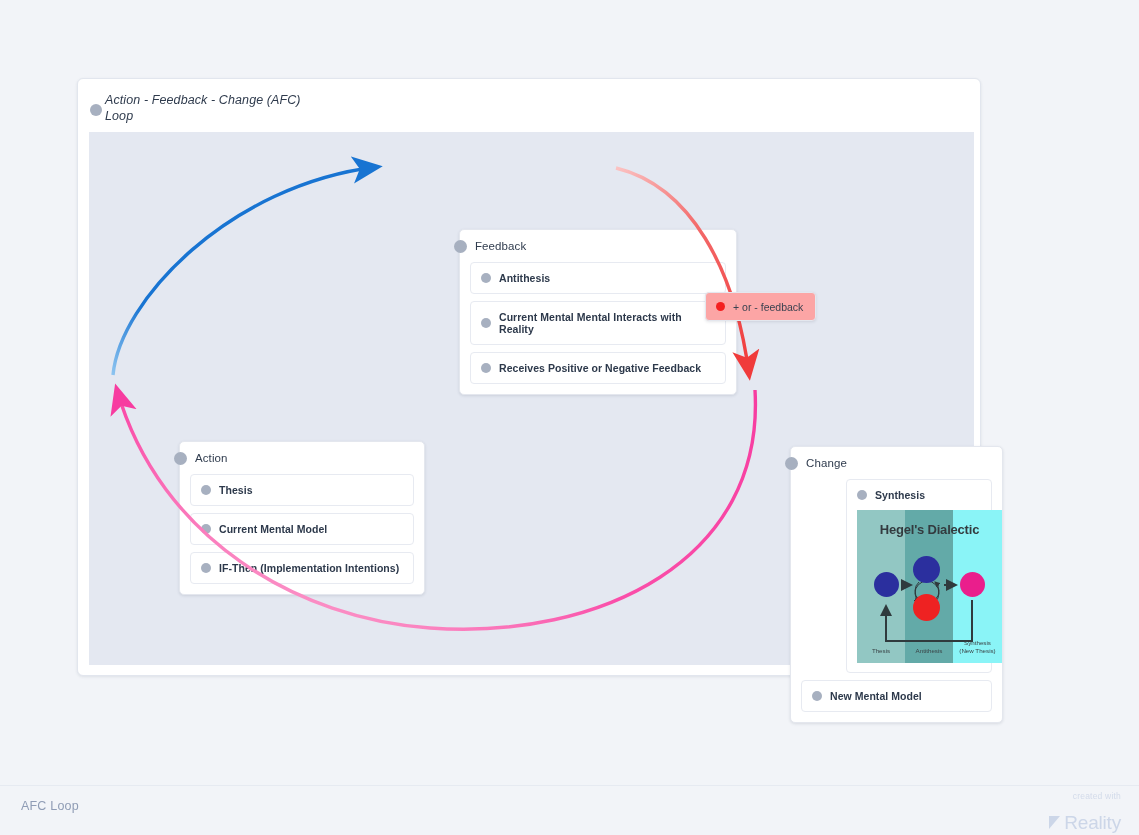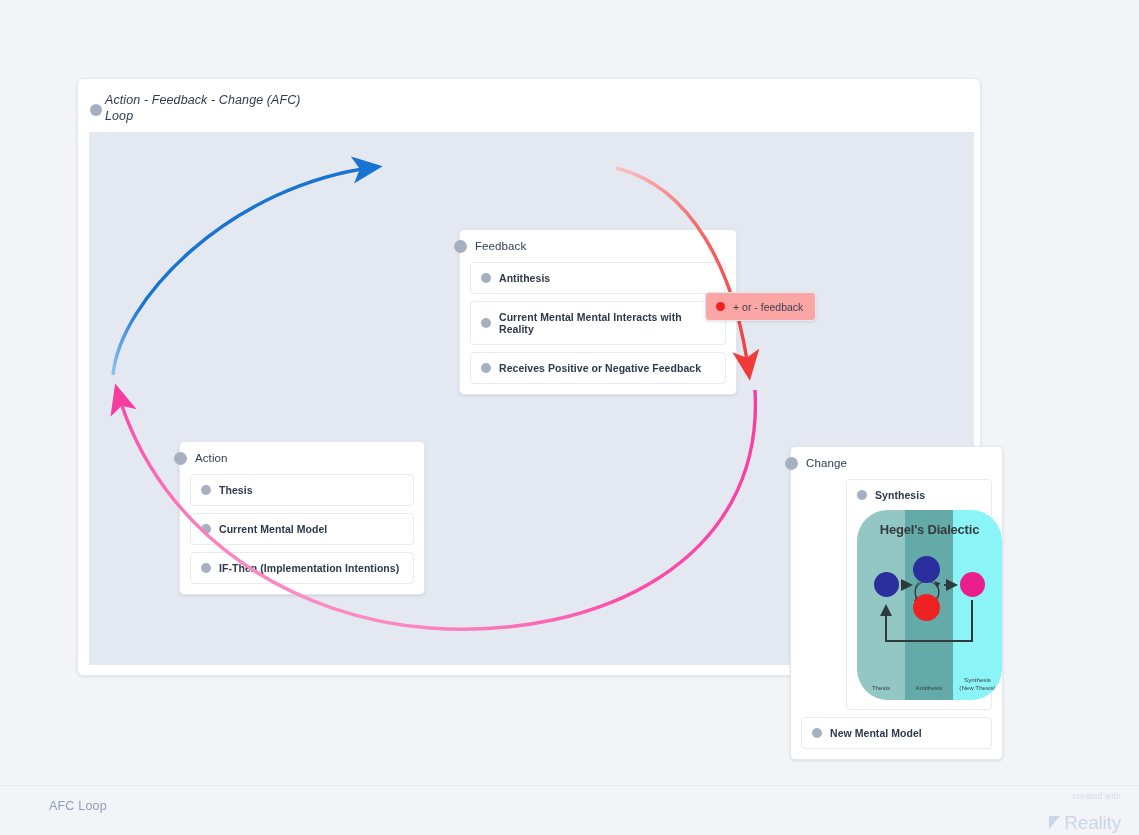--- a/index.html
+++ b/index.html
@@ -117,25 +117,24 @@
 
   
   #node-feedback { left: 381px; top: 150px; width: 278px; }
   #node-action   { left: 101px; top: 362px; width: 246px; }
   #node-change   { left: 712px; top: 367px; width: 213px; }
 
   
   .hegel {
     position: relative;
     width: 145px;
-    height: 190px;
+    height: 153px;
     margin: 0 auto;
     display: flex;
     overflow: hidden;
-    border-radius: 31px;
   }
   .band { height: 100%; }
   .band-thesis    { width: 48px; background: #92c7c3; }
   .band-anti      { width: 48px; background: #63aaa8; }
   .band-synth     { width: 49px; background: #8af4f7; }
   .hegel-title {
     position: absolute;
     top: 12px; left: 0; right: 0;
     text-align: center;
     font-size: 13px;
@@ -202,21 +201,20 @@
     left: 0; top: 785px;
     width: 1139px; height: 1px;
     background: #e6eaf1;
   }
   #footer-title {
     position: absolute;
     left: 21px; top: 799px;
     font-size: 12.5px;
     color: #8f9cb5;
     letter-spacing: .2px;
-    margin-left: 28px;
   }
   #plectica-logo {
     position: absolute;
     right: 18px; top: 791px;
     text-align: right;
   }
   #plectica-created {
     font-size: 8.5px;
     color: #d3dbea;
     letter-spacing: .2px;

